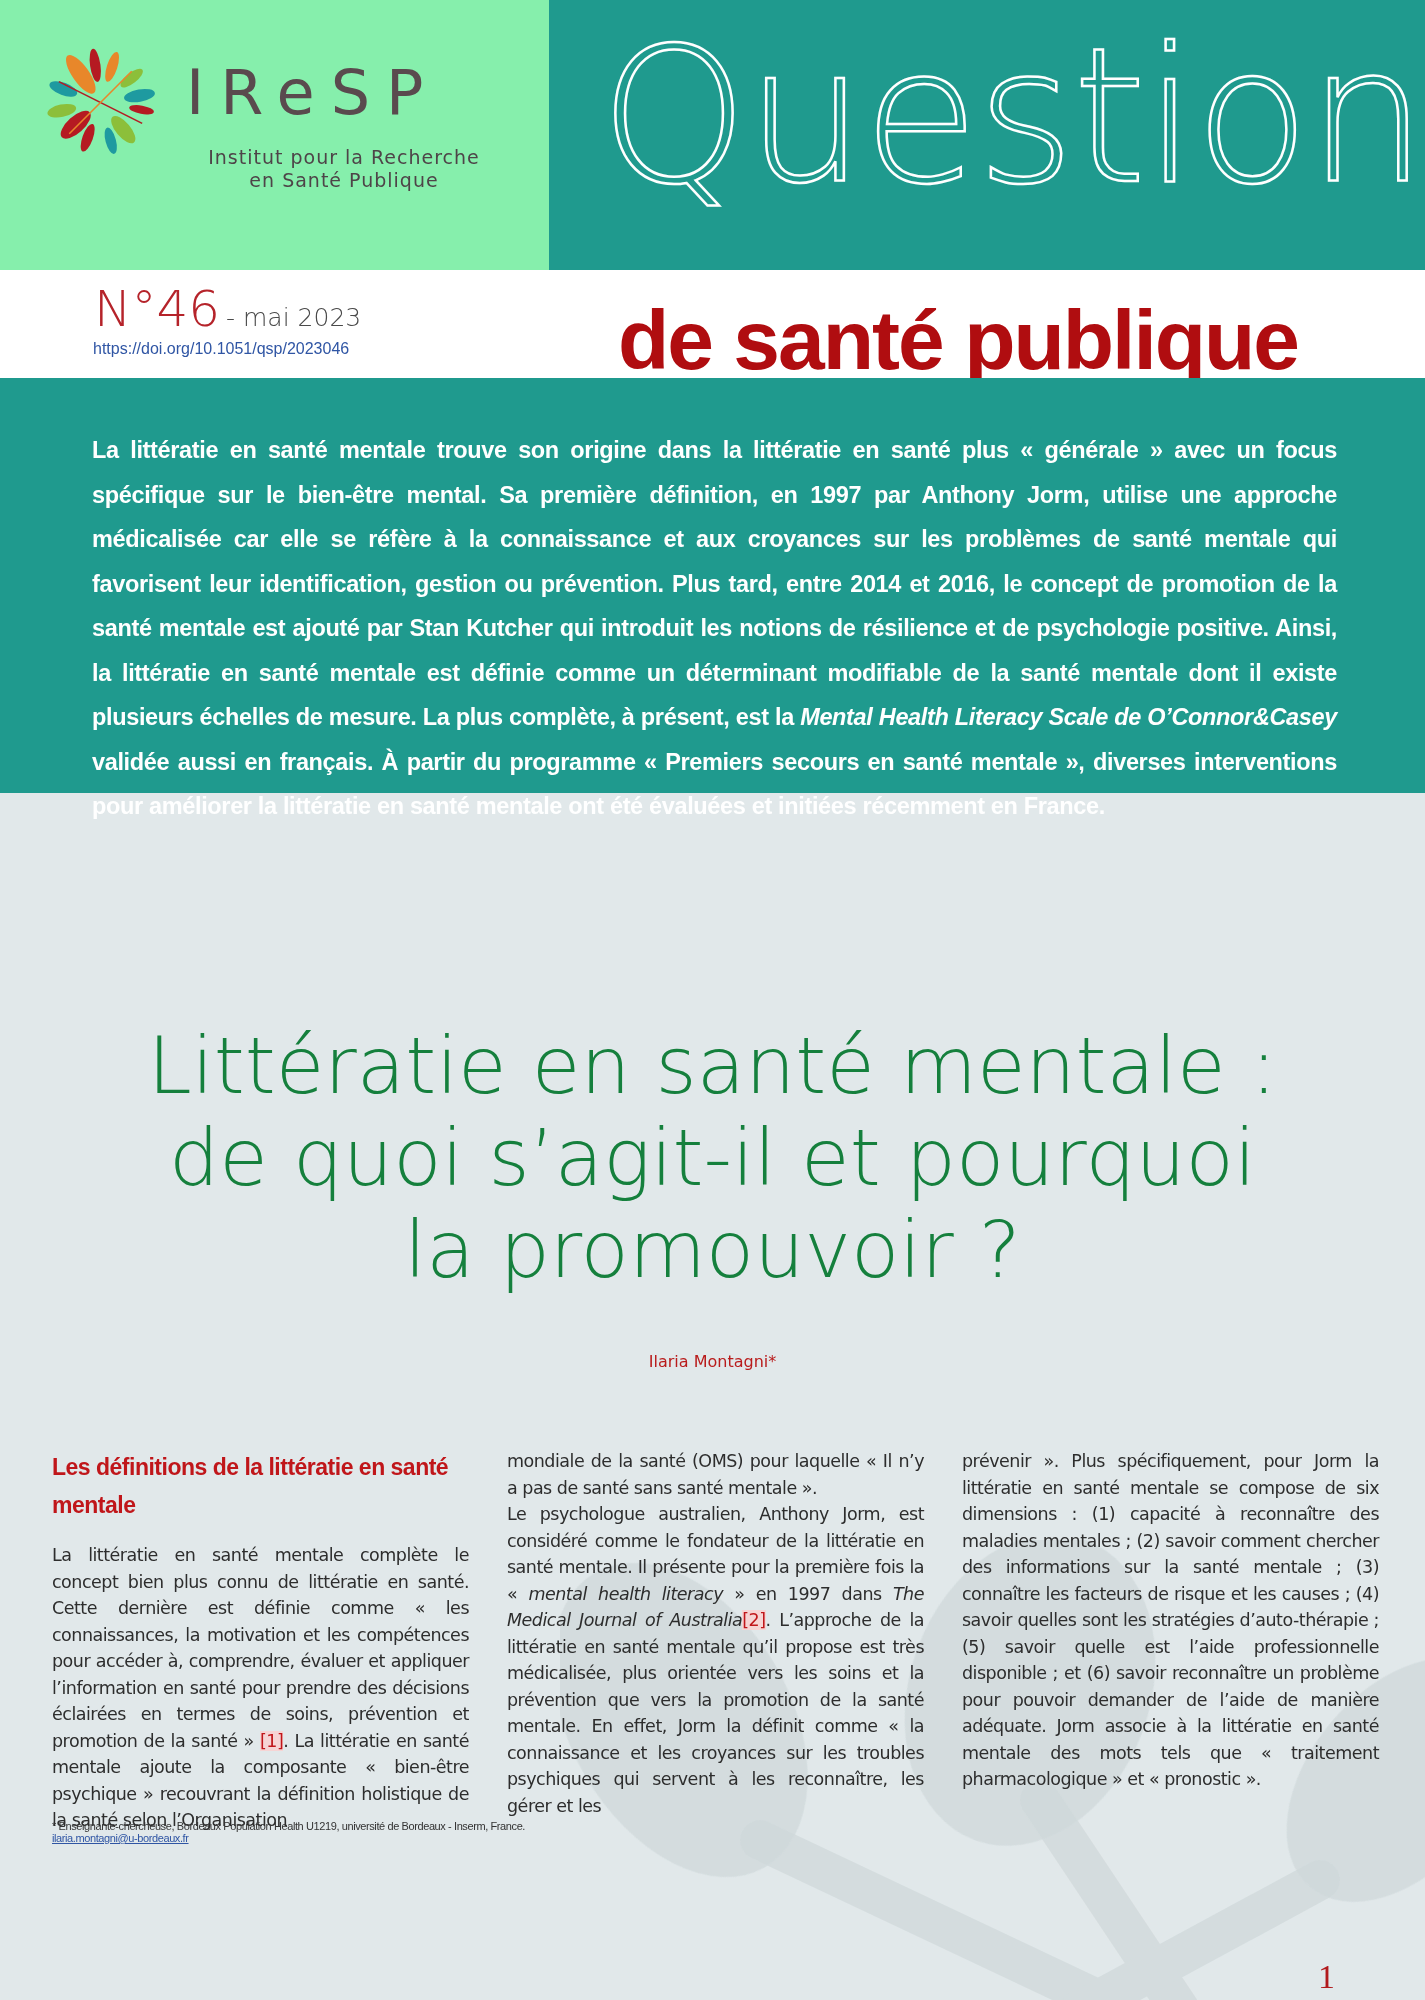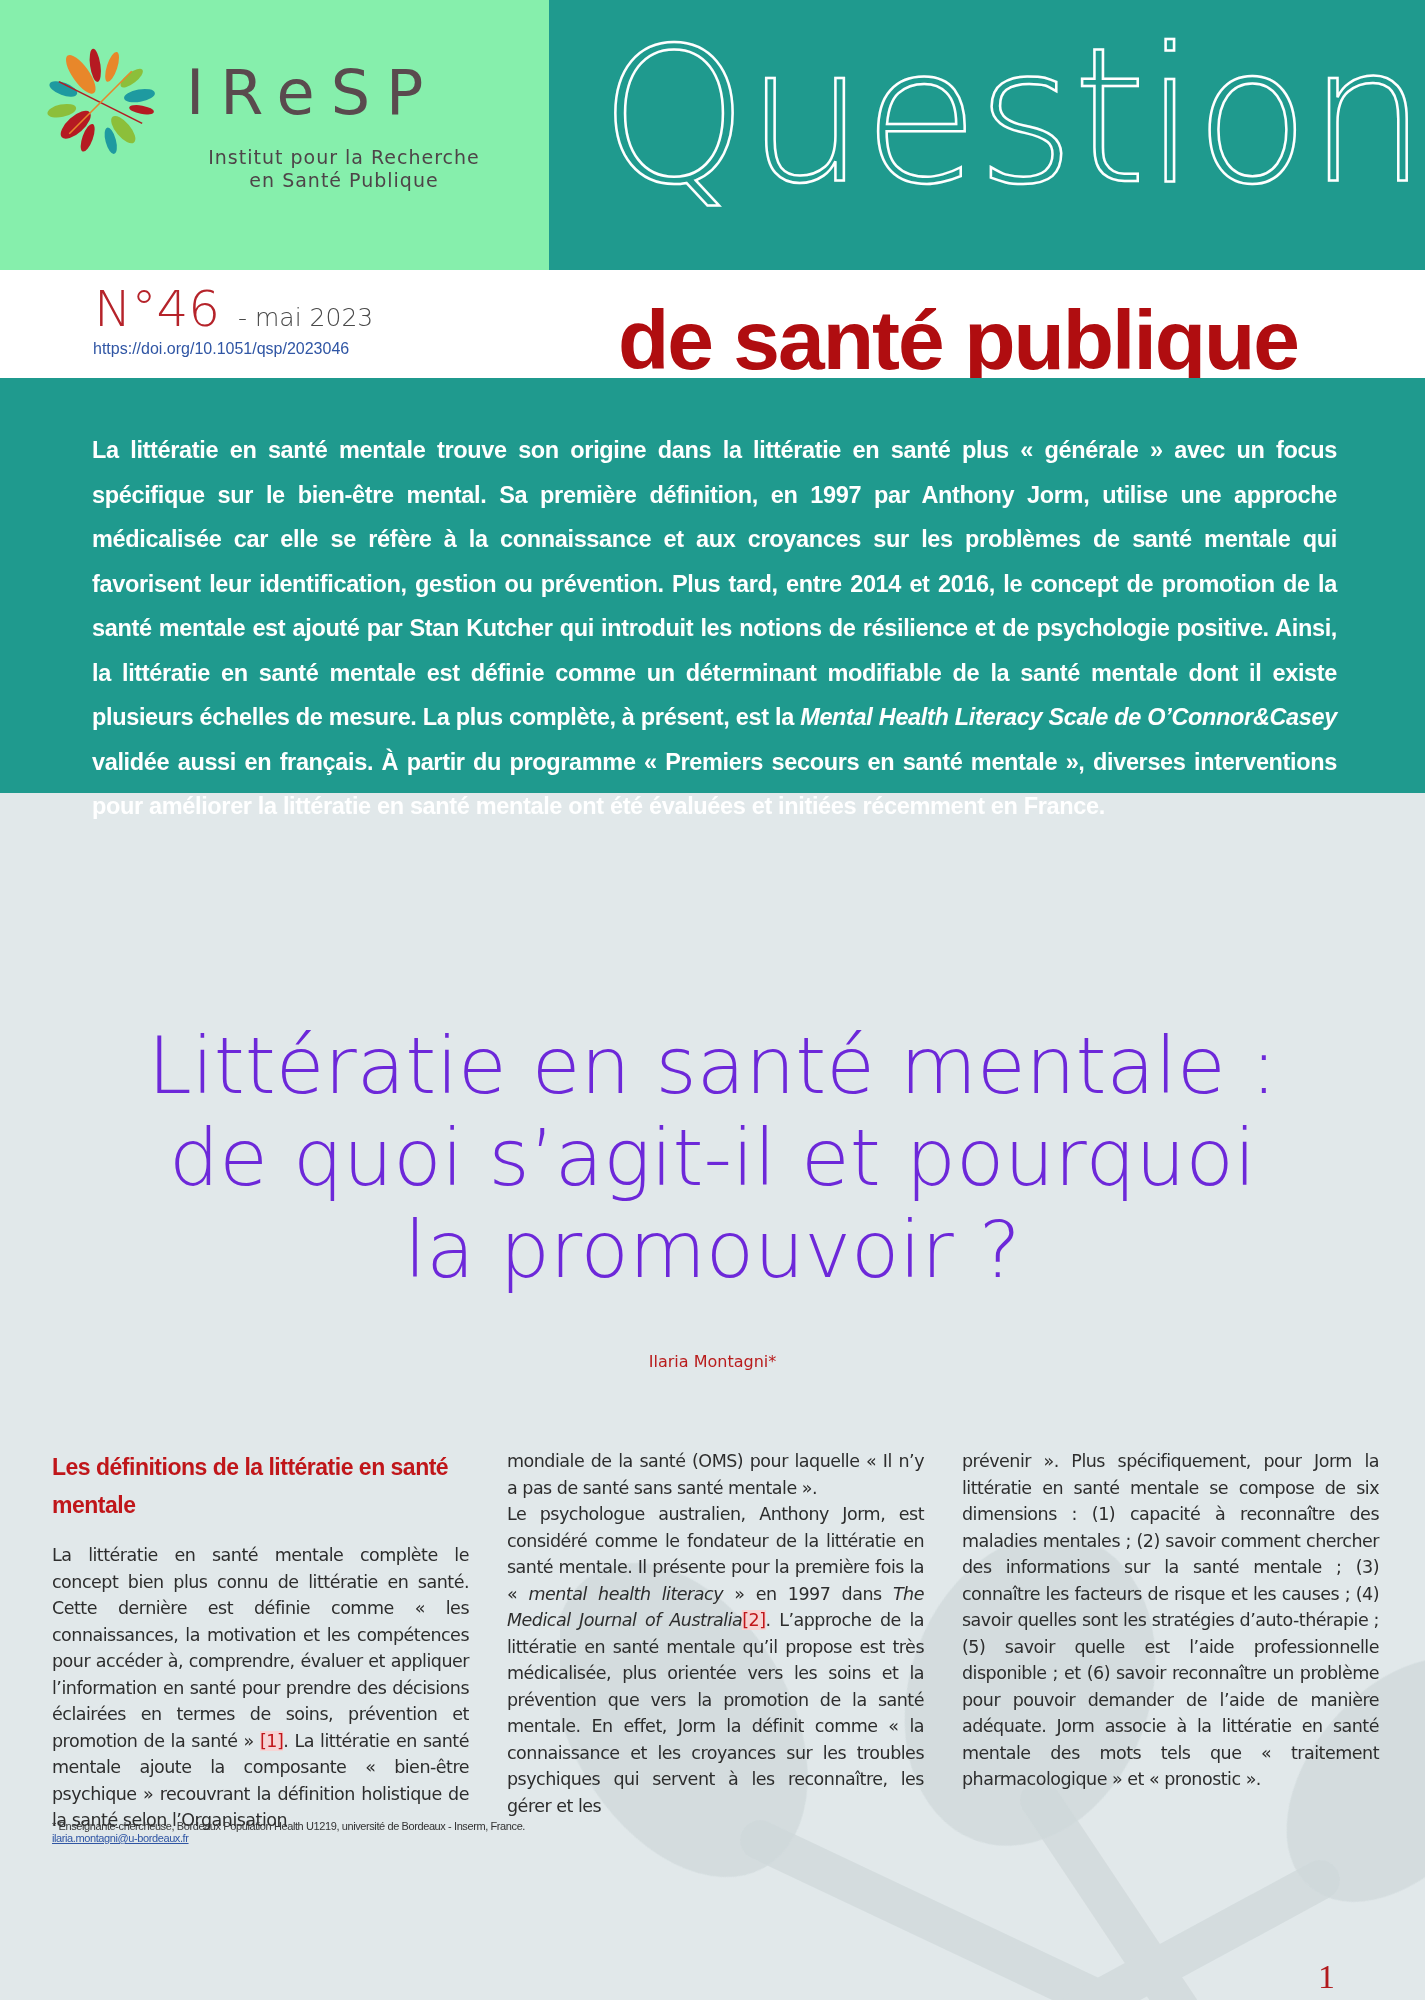--- a/index.html
+++ b/index.html
@@ -36,21 +36,21 @@
   }
   .band {
     position: absolute; left: 0; top: 270px; width: 1425px; height: 108px;
     background: #ffffff;
   }
   .issue {
     position: absolute; left: 94px; top: 284px; color: #b5232a;
     font-family: "DejaVu Sans", sans-serif; font-weight: 300;
   }
   .issue .num { font-size: 50px; line-height: 1; }
-  .issue .date { font-size: 25px; color: #4a4a4a; margin-left: 18px; }
+  .issue .date { font-size: 25px; color: #4a4a4a; margin-left: 6px; }
   .doi {
     position: absolute; left: 93px; top: 340px; font-size: 16px;
     color: #2f55a4; font-family: "Liberation Sans", sans-serif;
   }
   .dsp {
     position: absolute; left: 618px; top: 276px;
     font-family: "Liberation Sans", sans-serif; font-weight: bold;
     font-size: 84px; color: #b00d10; line-height: 1; letter-spacing: -2px; margin-top: 22px;
   }
   
@@ -61,21 +61,21 @@
   .abstract p {
     position: absolute; left: 92px; top: 50px; width: 1245px; margin: 0;
     color: #ffffff; font-family: "Liberation Sans", sans-serif; font-weight: bold;
     font-size: 23.5px; line-height: 44.5px; text-align: justify;
     letter-spacing: -0.35px;
   }
   .abstract p em { font-style: italic; }
   
   .title {
     position: absolute; left: 40px; top: 1020px; width: 1345px;
-    text-align: center; color: #6d28d9;
+    text-align: center; color: #15803d;
     font-family: "DejaVu Sans", sans-serif; font-weight: 200;
     font-size: 79px; line-height: 92px;
   }
   .author {
     position: absolute; left: 0; top: 1352px; width: 1425px; text-align: center;
     font-family: "DejaVu Sans", sans-serif; font-size: 16px; color: #b91c1c;
   }
   
   .watermark { position: absolute; left: 560px; top: 1540px; width: 865px; height: 460px; opacity: 0.9; }
   .col {

